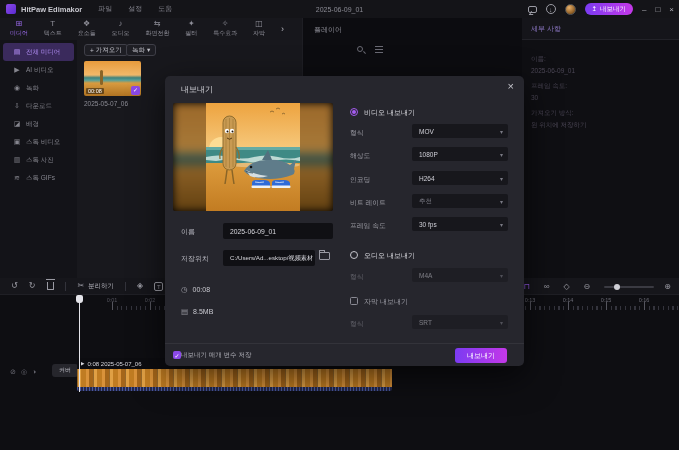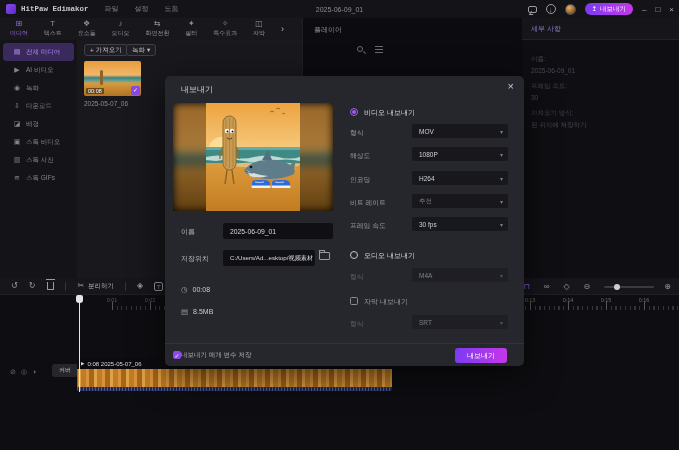--- a/index.html
+++ b/index.html
@@ -6,21 +6,21 @@
   html,body { width:679px; height:450px; background:#0b0b0f; overflow:hidden;
     font-family:"Liberation Sans","DejaVu Sans",sans-serif; }
   #app { position:relative; width:679px; height:450px; background:#0b0b0f; color:#cfcfd6; }
   .abs { position:absolute; }
 
   
   .titlebar { left:0; top:0; width:679px; height:18px; background:#141418;
     display:flex; align-items:center; }
   .logo { width:10px; height:10px; margin-left:6px; border-radius:2px;
     background:linear-gradient(135deg,#8b49e8,#5a2bd0); }
-  .app-name { font-size:7.5px; color:#c8c8cf; font-weight:bold; margin-left:5px;font-family:Liberation Mono, monospace; }
+  .app-name { font-size:7.5px; color:#c8c8cf; font-weight:bold; margin-left:5px; }
   .menu-item { font-size:7px; color:#82828c; margin-left:16px; }
   .tb-title { position:absolute; left:0; right:0; text-align:center; font-size:7px; color:#8a8a93; pointer-events:none; }
   .tb-right { position:absolute; right:5px; top:0; height:18px; display:flex; align-items:center; gap:9px; }
   .ico-comment { width:9px; height:7px; border:1px solid #9a9aa3; border-radius:2px; position:relative; }
   .ico-comment::after { content:''; position:absolute; left:1px; bottom:-3px; width:3px; height:3px;
     border-left:1px solid #9a9aa3; border-bottom:1px solid #9a9aa3; transform:skewX(-30deg); }
   .ico-dlcircle { width:10px; height:10px; border:1px solid #9a9aa3; border-radius:50%;
     font-size:6.5px; color:#9a9aa3; text-align:center; line-height:9px; }
   .avatar { width:11px; height:11px; border-radius:50%;
     background:radial-gradient(circle at 35% 30%,#e8b06a,#8a5a22 70%,#4a2e10); border:1px solid #555; }

